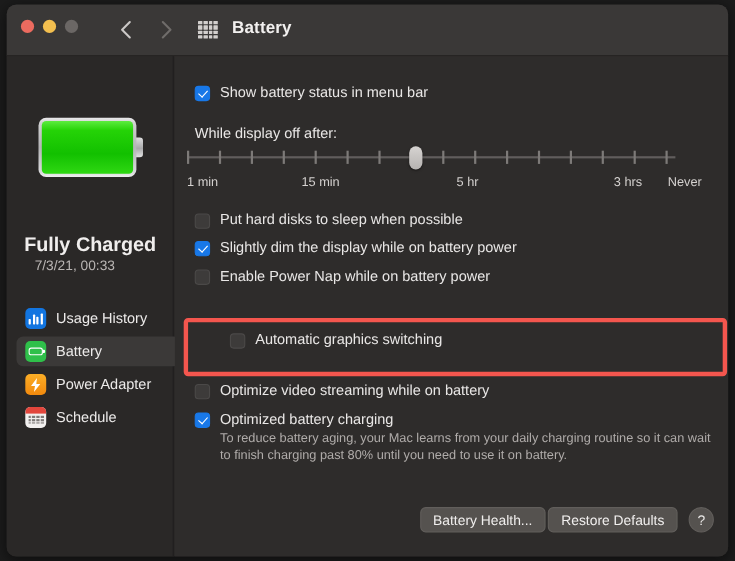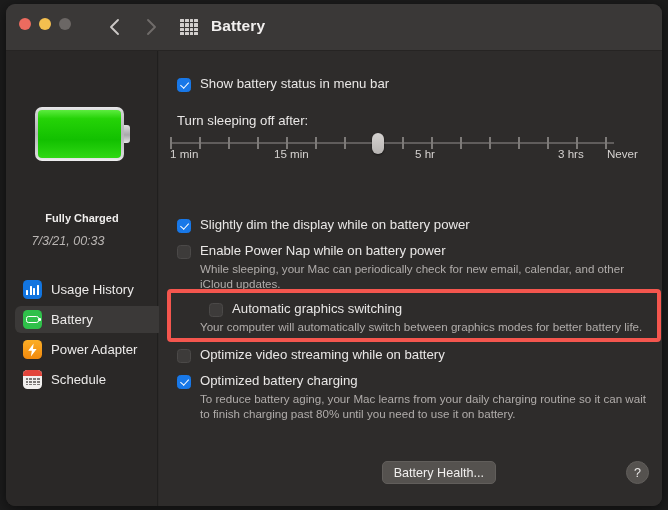--- a/index.html
+++ b/index.html
@@ -101,26 +101,26 @@
   #battery-cap {
     position: absolute; right: 0; top: 18px;
     width: 8px; height: 18px;
     border-radius: 0 3px 3px 0;
     background: linear-gradient(180deg,#dededf,#a9a9ab 55%,#e4e4e5);
   }
 
   #status-title {
     position: absolute; left: 0; top: 161px; width: 152px;
     text-align: center;
-    font-size: 11px; font-weight: bold; color: #f0eeed;
+    font-size: 18px; font-weight: bold; color: #f0eeed;
   }
   #status-sub {
     position: absolute; left: 0; top: 183px; width: 124px;
     text-align: center;
-    font-size: 12.5px; color: #b9b5b3; font-style: italic;
+    font-size: 12.5px; color: #b9b5b3;
   }
 
   #sidebar-list { position: absolute; left: 0; top: 222px; width: 167px; }
   .side-item {
     position: relative;
     display: flex; align-items: center;
     height: 27px;
     margin: 3px 9px;
     padding-left: 8px;
     border-radius: 6px;
@@ -208,21 +208,21 @@
     width: 2px; height: 12px; background: #7d7a78;
   }
   #slider-thumb {
     position: absolute; top: 0px; left: 202px;
     width: 12px; height: 21px;
     border-radius: 6px;
     background: linear-gradient(180deg,#d6d3d1,#b6b3b1);
     box-shadow: 0 1px 2px rgba(0,0,0,.5);
   }
   .slider-tick-label {
-    position: absolute; top: 14px;
+    position: absolute; top: 26px;
     font-size: 11.6px; color: #d5d2d0; white-space: nowrap; text-align: center;
   }
 
   
   #highlight {
     position: absolute;
     left: 8px; top: 238px;
     width: 494px; height: 53px;
     border: 4px solid #f4564e;
     border-radius: 4px;
@@ -366,21 +366,21 @@
     </div>
   </div>
 
   <div id="content">
 
     <div class="row" style="left:18px; top:25px;">
       <div class="cb on"></div>
       <div class="cb-label">Show battery status in menu bar</div>
     </div>
 
-    <div class="section-label" style="left:18px; top:62px;">Turn sleeping off after:</div>
+    <div class="section-label" style="left:18px; top:62px;">While display off after:</div>
 
     <div id="slider-wrap">
       <div id="slider-track"></div>
 
       <div class="tick" style="left:0px"></div>
       <div class="tick" style="left:29px"></div>
       <div class="tick" style="left:58px"></div>
       <div class="tick" style="left:87px"></div>
       <div class="tick" style="left:116px"></div>
       <div class="tick" style="left:145px"></div>
@@ -397,48 +397,51 @@
 
       <div id="slider-thumb"></div>
 
       <div class="slider-tick-label" style="left:0px">1 min</div>
       <div class="slider-tick-label" style="left:104px">15 min</div>
       <div class="slider-tick-label" style="left:245px">5 hr</div>
       <div class="slider-tick-label" style="left:388px">3 hrs</div>
       <div class="slider-tick-label" style="left:437px">Never</div>
     </div>
 
+    <div class="row" style="left:18px; top:141px;">
+      <div class="cb off"></div>
+      <div class="cb-label">Put hard disks to sleep when possible</div>
+    </div>
 
     <div class="row" style="left:18px; top:192px;">
       <div class="cb off"></div>
       <div class="cb-label">Enable Power Nap while on battery power</div>
     </div>
 
     <div class="row" style="left:18px; top:166px;">
       <div class="cb on"></div>
       <div class="cb-label">Slightly dim the display while on battery power</div>
     </div>
-    <div class="sub-text" style="left:41px; top:211px; width:455px;">While sleeping, your Mac can periodically check for new email, calendar, and other iCloud updates.</div>
 
     <div class="row" style="left:18px; top:250px;padding-left:32px;">
       <div class="cb off"></div>
       <div class="cb-label">Automatic graphics switching</div>
     </div>
-    <div class="sub-text" style="left:41px; top:269px; width:460px;">Your computer will automatically switch between graphics modes for better battery life.</div>
 
     <div id="highlight"></div>
 
     <div class="row" style="left:18px; top:322px;">
       <div class="cb on"></div>
       <div class="cb-label">Optimized battery charging</div>
     </div>
 
     <div class="row" style="left:18px; top:296px;">
       <div class="cb off"></div>
       <div class="cb-label">Optimize video streaming while on battery</div>
     </div>
     <div class="sub-text" style="left:41px; top:341px; width:455px;">To reduce battery aging, your Mac learns from your daily charging routine so it can wait to finish charging past 80% until you need to use it on battery.</div>
 
     <div class="btn" id="btn-health">Battery Health...</div>
+    <div class="btn" id="btn-restore">Restore Defaults</div>
     <div id="btn-help">?</div>
 
   </div>
 </div>
 
 </body></html>

